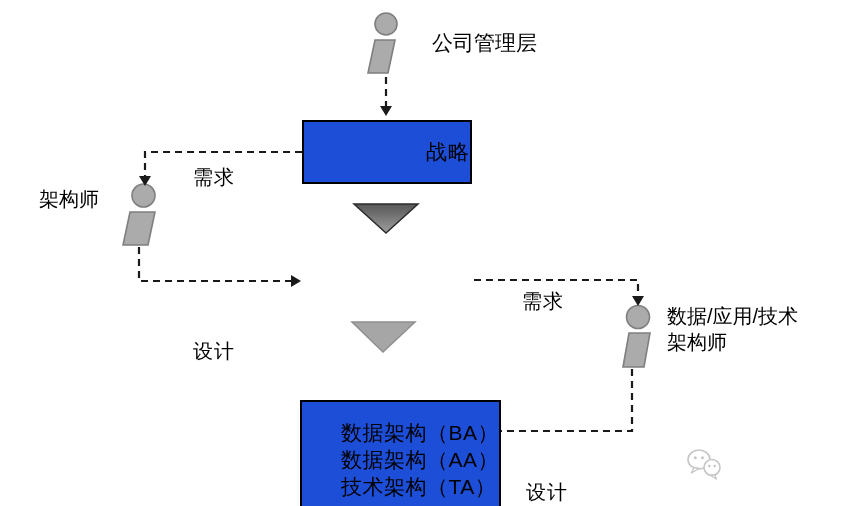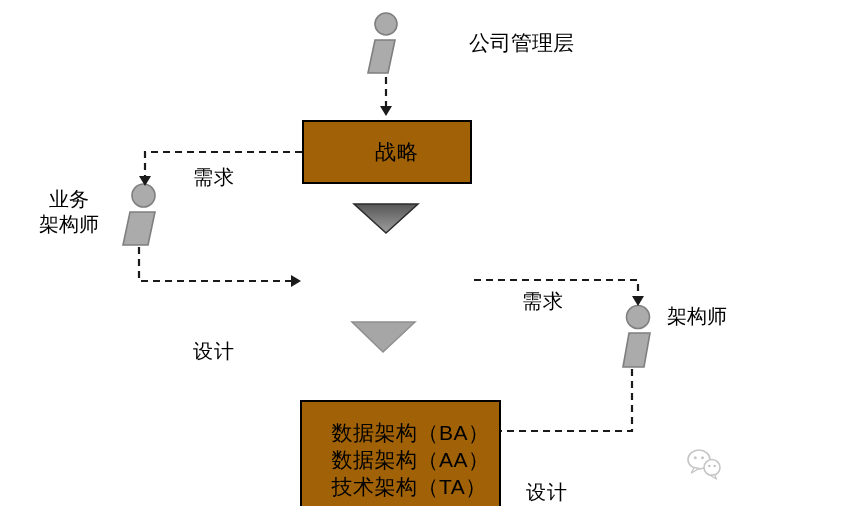--- a/index.html
+++ b/index.html
@@ -19,25 +19,25 @@
   .overlay-svg {
     position: absolute;
     left: 0; top: 0;
     width: 864px;
     height: 506px;
     pointer-events: none;
   }
   .flow-box {
     position: absolute;
     box-sizing: border-box;
-    background: #a16207;
+    background: #1d4ed8;
     border: 2px solid #000000;
     display: flex;
     align-items: center;
-    justify-content: center;
+    justify-content: flex-end;
     color: #000000;
     padding-left: 20px;
   }
   .box-label {
     font-size: 21px;
     letter-spacing: 1px;
     text-align: center;
   }
   .box-multiline {
     font-size: 21px;
@@ -128,28 +128,28 @@
     <g>
       <path d="M632 369 L632 431 L483 431" fill="none" stroke="#1a1a1a" stroke-width="2.2" stroke-dasharray="7 5"></path>
       <polygon points="484,425 484,437 474,431" fill="#1a1a1a"></polygon>
     </g>
 
     <polygon points="354,204 418,204 386,233" fill="url(#triGrad)" stroke="#2b2b2b" stroke-width="1.5"></polygon>
 
     <polygon points="352,322 415,322 383,352" fill="#a6a6a6" stroke="#8f8f8f" stroke-width="1.5"></polygon>
   </svg>
 
-  <div class="actor-label abs" style="left:469px; top:30px; font-size:21px;">公司管理层</div>
+  <div class="actor-label abs" style="left:432px; top:30px; font-size:21px;">公司管理层</div>
 
   <div class="actor-label" style="left:28px; top:187px; width:82px;">
-    <div>业务</div>
     <div>架构师</div>
   </div>
 
   <div class="actor-label left-align" style="left:667px; top:303px; line-height:26px;">
+    <div>数据/应用/技术</div>
     <div>架构师</div>
   </div>
 
   <div class="edge-label" style="left:399px; top:79px;">设计</div>
 
   <div class="edge-label" style="left:193px; top:124px;">需求</div>
 
   <div class="edge-label" style="left:193px; top:298px;">设计</div>
 
   <div class="edge-label" style="left:522px; top:248px;">需求</div>

